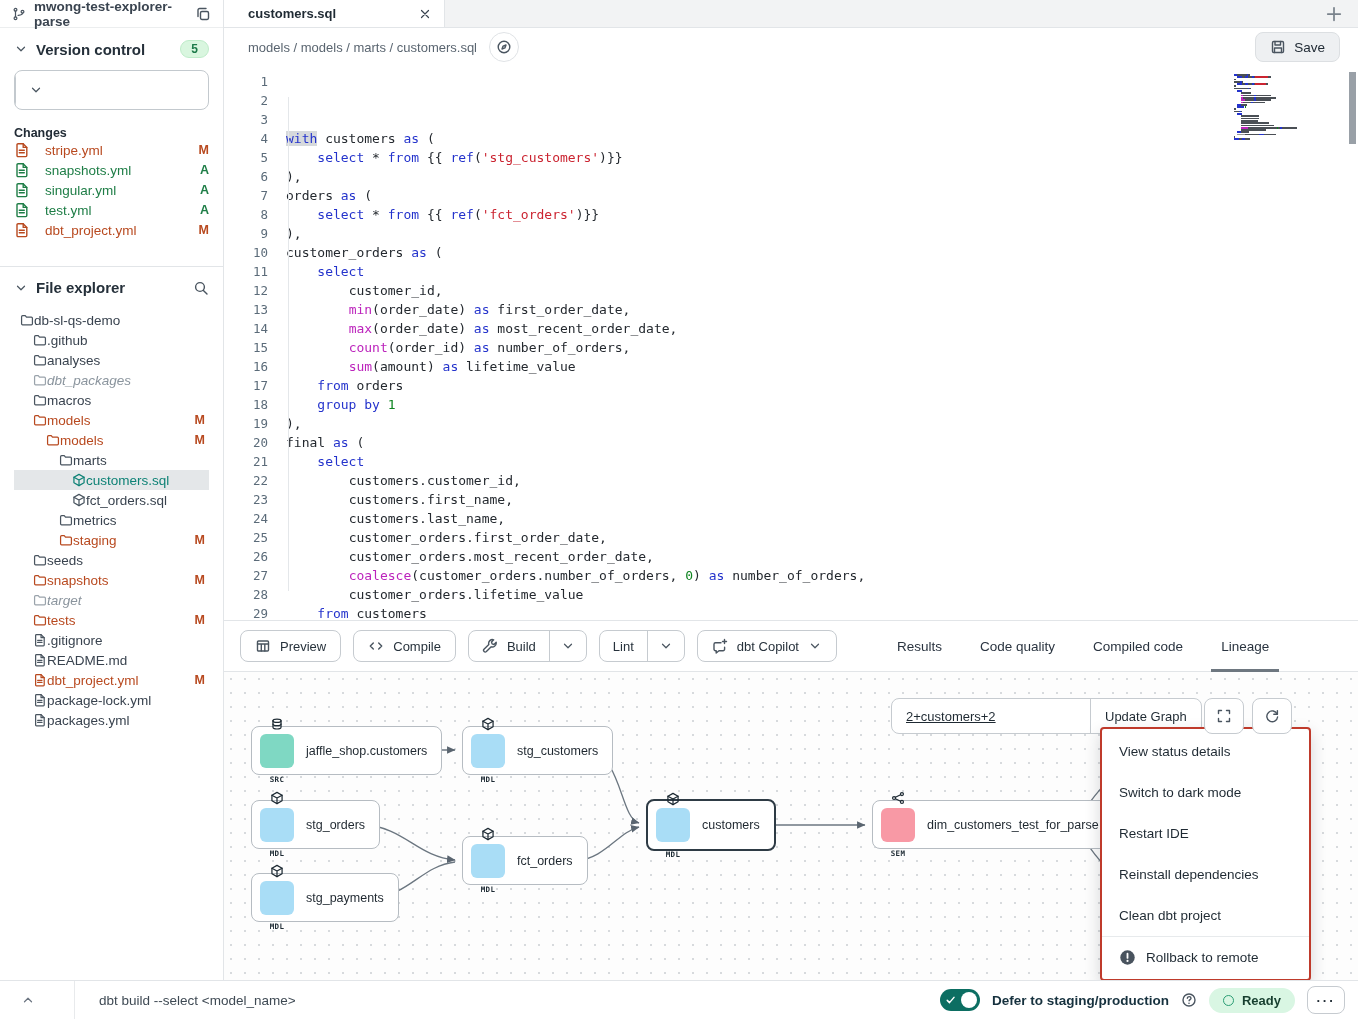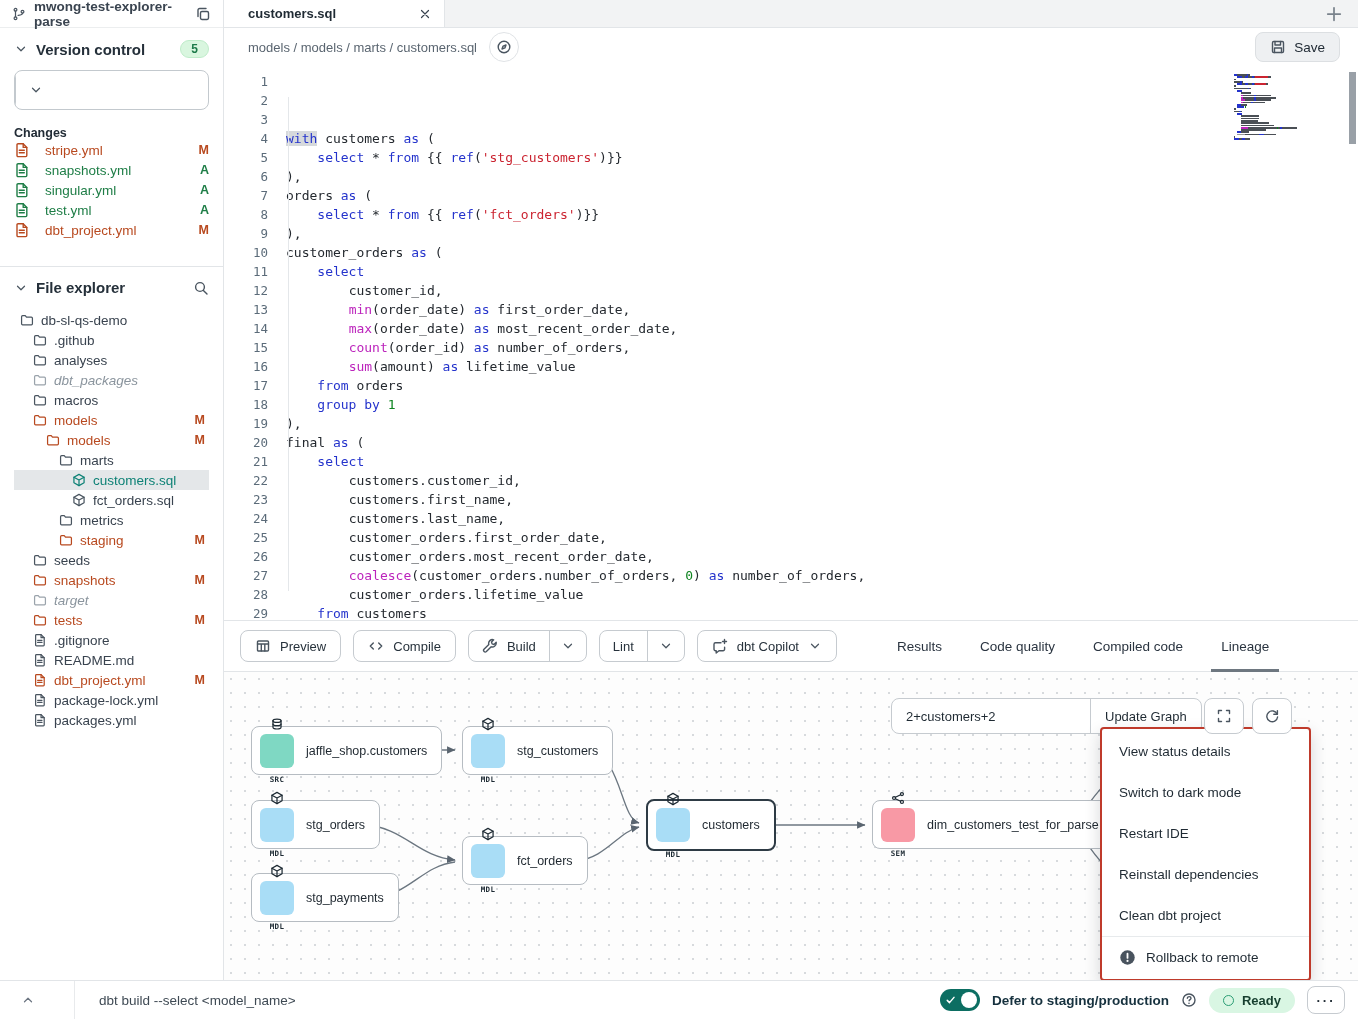--- a/index.html
+++ b/index.html
@@ -25,21 +25,21 @@
   .badge { margin-left:auto; background:#d9f6df; color:#1d7a4a; border:1px solid #bfecca; border-radius:11px; padding:1px 10px; font-size:12px; font-weight:600; }
   .commit-btn { margin-top:12px; height:40px; border:1px solid #c3c9ce; border-radius:8px; background:#fff; display:flex; overflow:hidden; }
   .commit-main { flex:1; display:flex; align-items:center; padding-left:14px; font-size:14px; color:#2a3540; }
   .commit-chev { width:40px; border-left:1px solid #c3c9ce; display:flex; align-items:center; justify-content:center; color:#39434f; }
   .changes-label { margin-top:16px; font-size:12.5px; font-weight:700; color:#222c36; }
   .change-row { height:20px; display:flex; align-items:center; gap:15px; font-size:13.5px; }
   .change-row .st { margin-left:auto; font-weight:700; font-size:12.5px; }
   .c-mod { color:#b8491f; } .c-add { color:#1e7d46; }
   .fx { border-top:1px solid #e2e5e8; margin-top:10px; padding:12px 14px; flex:1; min-height:0; }
   .tree { margin-top:14px; }
-  .tree-row { height:20px; display:flex; align-items:center; gap:7px; font-size:13.5px; color:#39434f; padding-right:4px; }
+  .tree-row { height:20px; display:flex; align-items:center; font-size:13.5px; color:#39434f; padding-right:4px; }
   .tree-row.sel { background:#e4e7e9; color:#0e8276; }
   .tree-row.sel .icon { color:#0e8276; }
   .tree-row.mod { color:#b8491f; } .tree-row.mod .icon { color:#b8491f; }
   .tree-row.muted { color:#8a949d; font-style:italic; } .tree-row.muted .icon { color:#9aa3ab; }
   .tree-row .st { margin-left:auto; font-weight:700; font-size:12.5px; font-style:normal; }
 
   
   .main { flex:1; min-width:0; display:flex; flex-direction:column; }
   .tabbar { height:28px; flex:none; background:#f2f3f4; border-bottom:1px solid #e2e5e8; display:flex; position:relative; }
   .tab-active { width:221px; background:#fff; display:flex; align-items:center; padding:0 12px 0 24px; font-weight:700; font-size:13px; color:#1f2a33; border-right:1px solid #e2e5e8; }
@@ -82,21 +82,21 @@
   .lineage { position:relative; flex:1; min-height:0; background:#fdfdfd; background-image:radial-gradient(#d7dadd 1px, transparent 1.2px); background-size:14px 14px; overflow:hidden; }
   .edges { position:absolute; left:0; top:0; z-index:1; }
   .node { position:absolute; background:#fff; border:1px solid #b6bcc2; border-radius:8px; height:49px; display:flex; align-items:center; gap:12px; padding:0 14px 0 8px; z-index:2; }
   .node.selected { border:2px solid #2e3b45; height:52px; }
   .node-tile { width:34px; height:34px; border-radius:6px; display:flex; flex-direction:column; align-items:center; justify-content:center; color:#1d2a33; flex:none; }
   .node-tile .icon { width:14px; height:14px; color:#1d2a33; }
   .tile-label { font-size:7.5px; font-weight:700; font-family:"DejaVu Sans Mono",monospace; letter-spacing:.3px;margin-top:44px; }
   .tile-SRC { background:#7fd8c3; } .tile-MDL { background:#a9ddf6; } .tile-SEM { background:#f899a5; }
   .node-label { font-size:12.5px; color:#1f2830; white-space:nowrap; }
   .selector { position:absolute; left:667px; top:26px; height:36px; display:flex; border:1px solid #c6cbd0; border-radius:8px; background:#fff; z-index:3; overflow:hidden; }
-  .sel-input { width:198px; padding:0 14px; display:flex; align-items:center; font-size:13px; color:#1f2a33; }
+  .sel-input { width:198px; padding:0 14px; display:flex; align-items:center; font-size:13px; color:#1f2a33;text-decoration:underline; }
   .sel-btn { border-left:1px solid #c6cbd0; padding:0 14px; display:flex; align-items:center; font-size:13px; color:#1f2a33; }
   .gbtn { position:absolute; top:26px; width:40px; height:36px; border:1px solid #c6cbd0; border-radius:8px; background:#fff; display:flex; align-items:center; justify-content:center; z-index:7; color:#323c46; }
   .gbtn.fs { left:980px; } .gbtn.rf { left:1028px; }
   .menu { position:absolute; left:876px; top:55px; width:211px; border:2px solid #bf3a2b; background:#fff; border-radius:4px; box-shadow:0 6px 16px rgba(30,40,50,.18); z-index:5; padding:2px 0; }
   .menu-item { height:41px; display:flex; align-items:center; gap:10px; padding:0 17px; font-size:13.5px; color:#1f2a33; }
   .menu-item.divided { border-top:1px solid #e7eaec; }
   .menu-item .icon { width:17px; height:17px; }
 
   
   .statusbar { height:39px; flex:none; border-top:1px solid #e2e5e8; display:flex; align-items:center; background:#fff; }

